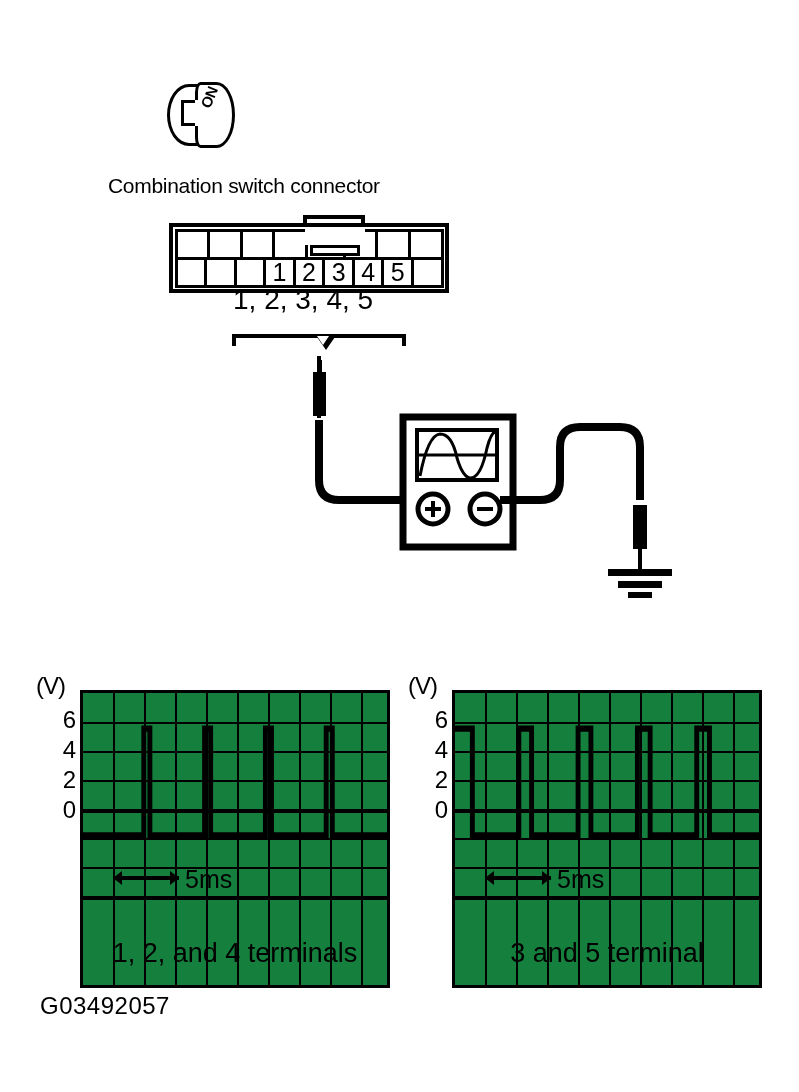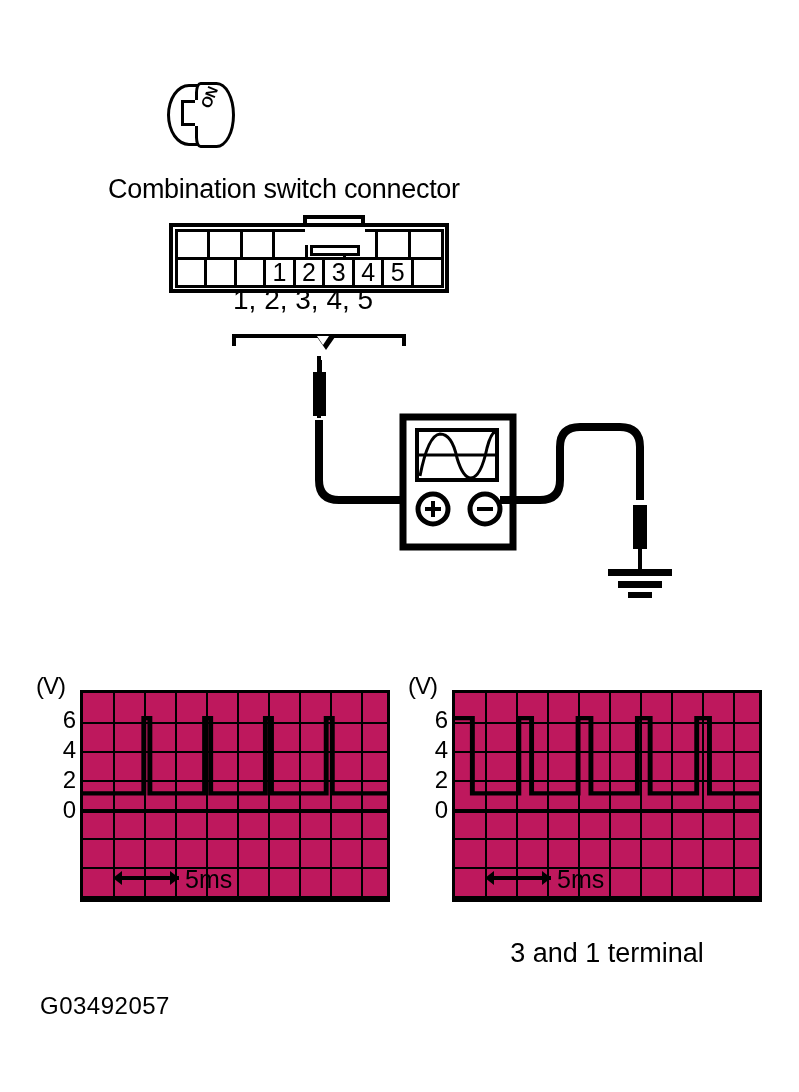--- a/index.html
+++ b/index.html
@@ -200,21 +200,21 @@
     border: 2px solid #000;
     box-sizing: border-box;
     background: #fff;
   }
 
   
   #connector-title {
     position: absolute;
     left: 108px;
     top: 174px;
-    font-size: 27px;
+    font-size: 21px;
     letter-spacing: -0.3px;
     white-space: nowrap;
   }
 
   
   #connector-box {
     position: absolute;
     left: 169px;
     top: 215px;
     width: 280px;
@@ -357,24 +357,24 @@
     position: absolute;
     left: -24px;
     font-size: 24px;
     line-height: 1;
     text-align: right;
     width: 20px;
   }
   .scope-panel .grid-wrap {
     position: relative;
     width: 310px;
-    height: 212px;
+    height: 298px;
     border: 3px solid #000;
     box-sizing: border-box;
-    background: #be185d;
+    background: #15803d;
   }
   .scope-panel .gl-v, .scope-panel .gl-h {
     position: absolute;
     background: #000;
   }
   .scope-panel .gl-v { width: 2px; top: 0; bottom: 0; }
   .scope-panel .gl-h { height: 2px; left: 0; right: 0; }
   .scope-panel .gl-h.heavy { height: 4px; }
   .scope-panel .wave-svg {
     position: absolute;
@@ -551,20 +551,21 @@
     </svg>
 
     <div class="ms-marker" style="left:38px; top:178px; width:58px">
       <div class="mcapL"></div>
       <div class="mline" style="width:58px"></div>
       <div class="mcapR" style="left:49px"></div>
     </div>
     <div class="ms-text" style="left:102px; top:174px">5ms</div>
   </div>
 
+  <div class="caption">1, 2, and 4 terminals</div>
 </div>
 
 <div class="scope-panel" id="panel-right">
   <div class="vlabel">(V)</div>
   <div class="ytick" style="top:18px">6</div>
   <div class="ytick" style="top:48px">4</div>
   <div class="ytick" style="top:78px">2</div>
   <div class="ytick" style="top:108px">0</div>
 
   <div class="grid-wrap">
@@ -591,16 +592,16 @@
     </svg>
 
     <div class="ms-marker" style="left:38px; top:178px; width:58px">
       <div class="mcapL"></div>
       <div class="mline" style="width:58px"></div>
       <div class="mcapR" style="left:49px"></div>
     </div>
     <div class="ms-text" style="left:102px; top:174px">5ms</div>
   </div>
 
-  <div class="caption">3 and 1 terminal</div>
+  <div class="caption">3 and 5 terminal</div>
 </div>
 
 <div id="figure-id">G03492057</div>
 
 </body></html>

